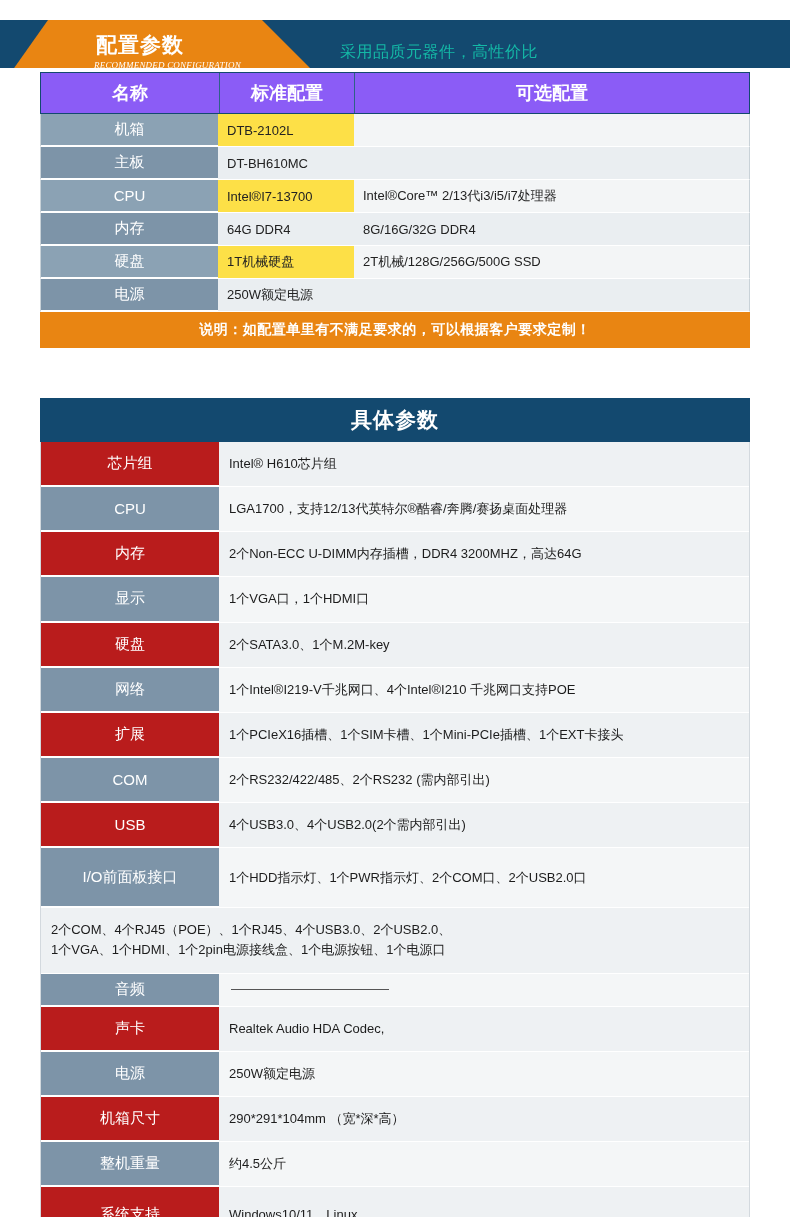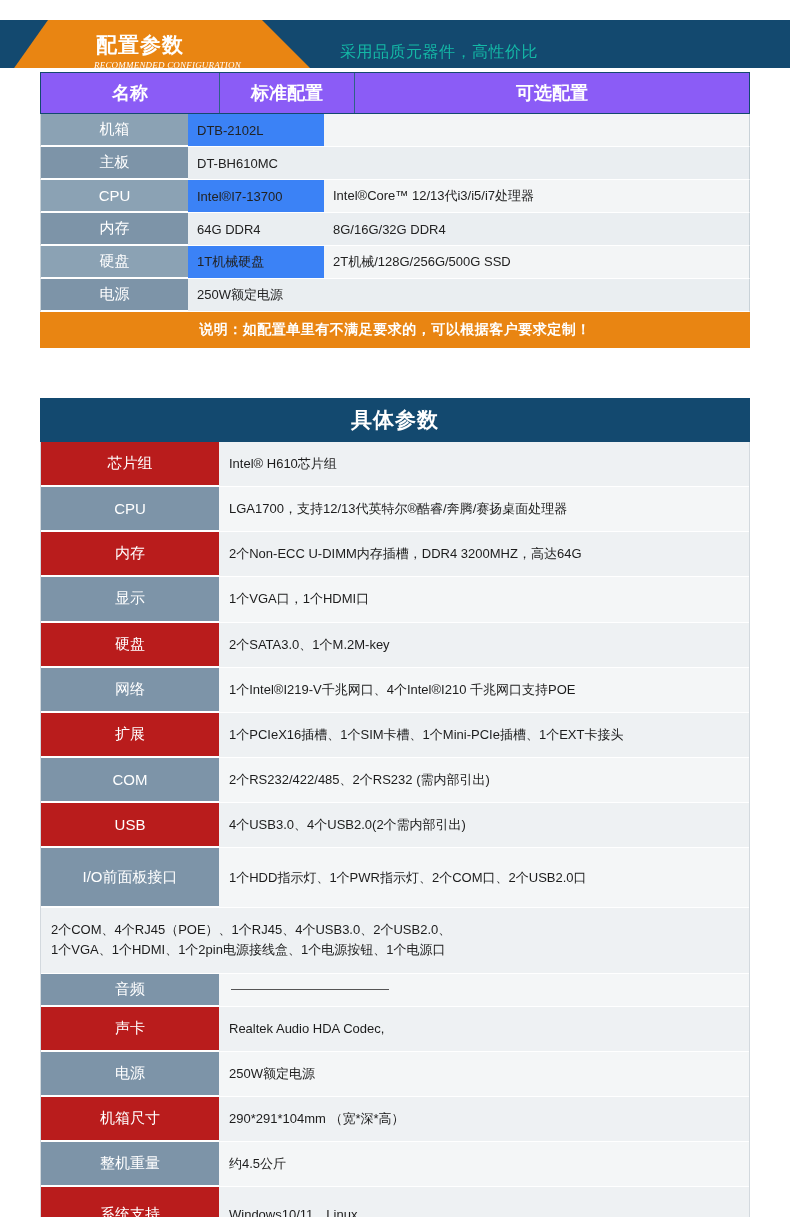--- a/index.html
+++ b/index.html
@@ -106,38 +106,38 @@
 
   .cfg-row {
     display: flex;
     height: 33px;
     border-left: 1px solid #c9d2d8;
     border-right: 1px solid #c9d2d8;
     border-bottom: 1px solid #ffffff;
     background: #eef1f3;
   }
   .cfg-row .c1 {
-    width: 147px;
+    width: 177px;
     background: #8ba2b4;
     color: #ffffff;
     font-size: 15px;
     display: flex;
     align-items: center;
     justify-content: center;
     border-bottom: 1px solid #ffffff;
   }
   .cfg-row.alt .c1 { background: #7d94a8; }
   .cfg-row .c2 {
     width: 136px;
     font-size: 13px;
     color: #222;
     display: flex;
     align-items: center;
     padding-left: 9px;
-    background: #3b82f6;
+    background: #fde047;
   }
   .cfg-row .c3 {
     flex: 1;
     font-size: 13px;
     color: #222;
     display: flex;
     align-items: center;
     padding-left: 9px;
     background: #f3f5f6;
   }
@@ -241,21 +241,21 @@
       <div class="c3"></div>
     </div>
     <div class="cfg-row alt">
       <div class="c1">主板</div>
       <div class="c2">DT-BH610MC</div>
       <div class="c3"></div>
     </div>
     <div class="cfg-row">
       <div class="c1">CPU</div>
       <div class="c2">Intel®I7-13700</div>
-      <div class="c3">Intel®Core™ 12/13代i3/i5/i7处理器</div>
+      <div class="c3">Intel®Core™ 2/13代i3/i5/i7处理器</div>
     </div>
     <div class="cfg-row alt">
       <div class="c1">内存</div>
       <div class="c2">64G DDR4</div>
       <div class="c3">8G/16G/32G DDR4</div>
     </div>
     <div class="cfg-row">
       <div class="c1">硬盘</div>
       <div class="c2">1T机械硬盘</div>
       <div class="c3">2T机械/128G/256G/500G SSD</div>

